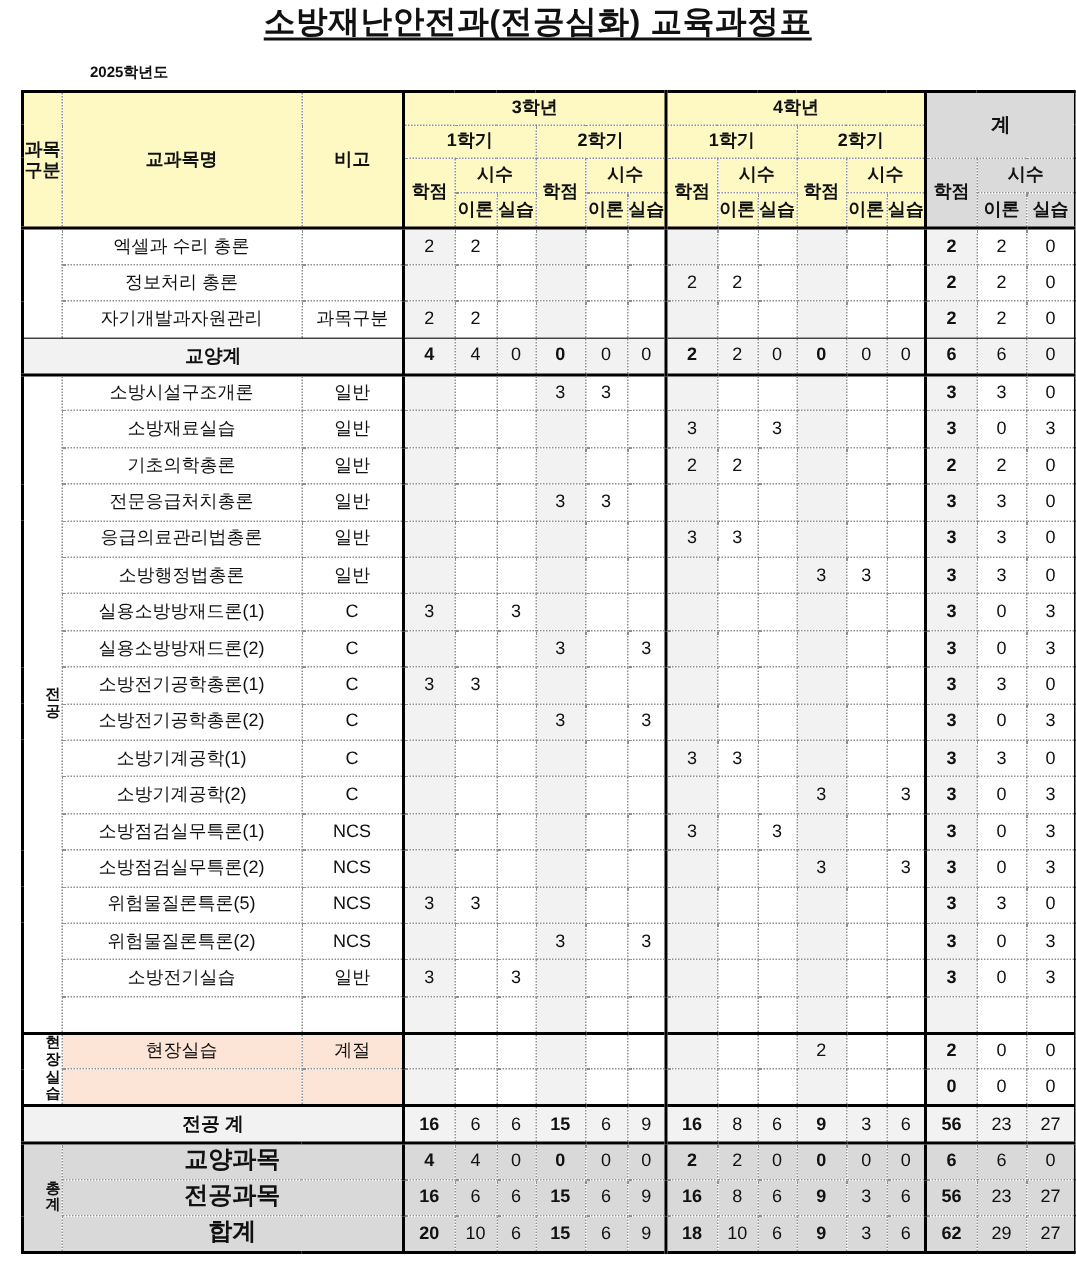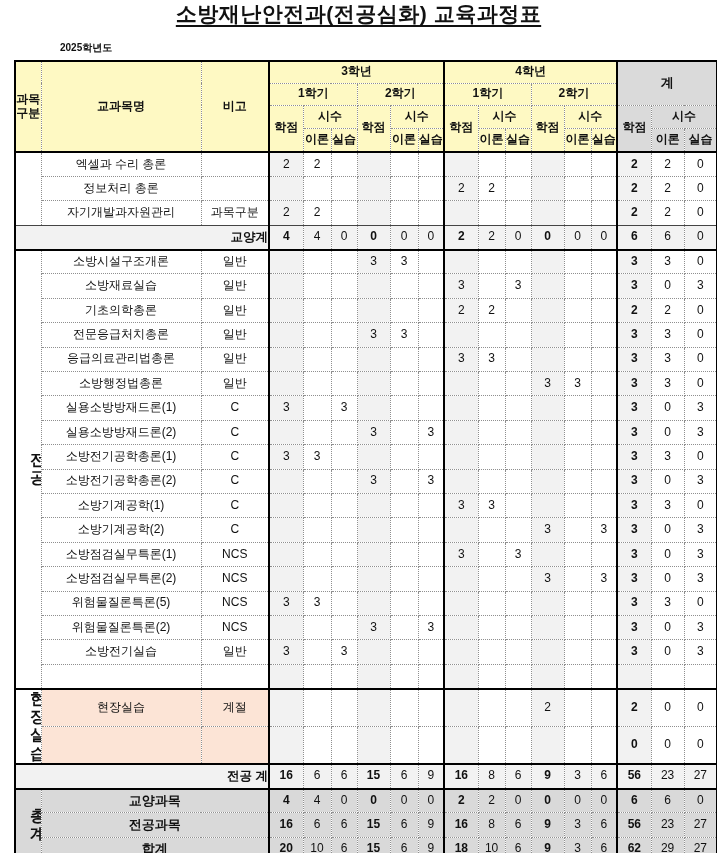--- a/index.html
+++ b/index.html
@@ -26,24 +26,24 @@
   thead th.tot { background:#dadada; }
   thead tr.hr1 { height:22px; } thead tr.hr2 { height:22px; }
   thead tr.hr3 { height:23px; } thead tr.hr4 { height:24px; }
   tbody tr { height:24.4px; }
   td.cr { background:#f2f2f2; }
   td.b  { font-weight:bold; }
   .bl { border-left:2px solid #000 !important; }
   tr.st  > td { border-top:1px solid #444; }
   tr.st2 > td { border-top:2px solid #000; }
   tr.subtotal > td { background:#f2f2f2; }
-  tr.subtotal td.lbl { font-weight:bold; font-size:12.5px;text-align:right; }
+  tr.subtotal td.lbl { font-weight:bold; font-size:12.5px; }
   tr.totalitem > td { background:#d9d9d9; }
-  tr.totalitem td.lbl { font-weight:bold; font-size:13px; }
-  td.cat { font-weight:bold; background:#fff; font-size:16px;padding-left:14px; }
+  tr.totalitem td.lbl { font-weight:bold; font-size:16px; }
+  td.cat { font-weight:bold; background:#fff; font-size:10px;padding-left:14px; }
   td.peach { background:#fce4d6; }
   td.name { font-size:12px; }
 </style>
 </head>
 <body>
 
 <div class="title">소방재난안전과(전공심화) 교육과정표</div>
 <div class="year-label">2025학년도</div>
 
 <table>

